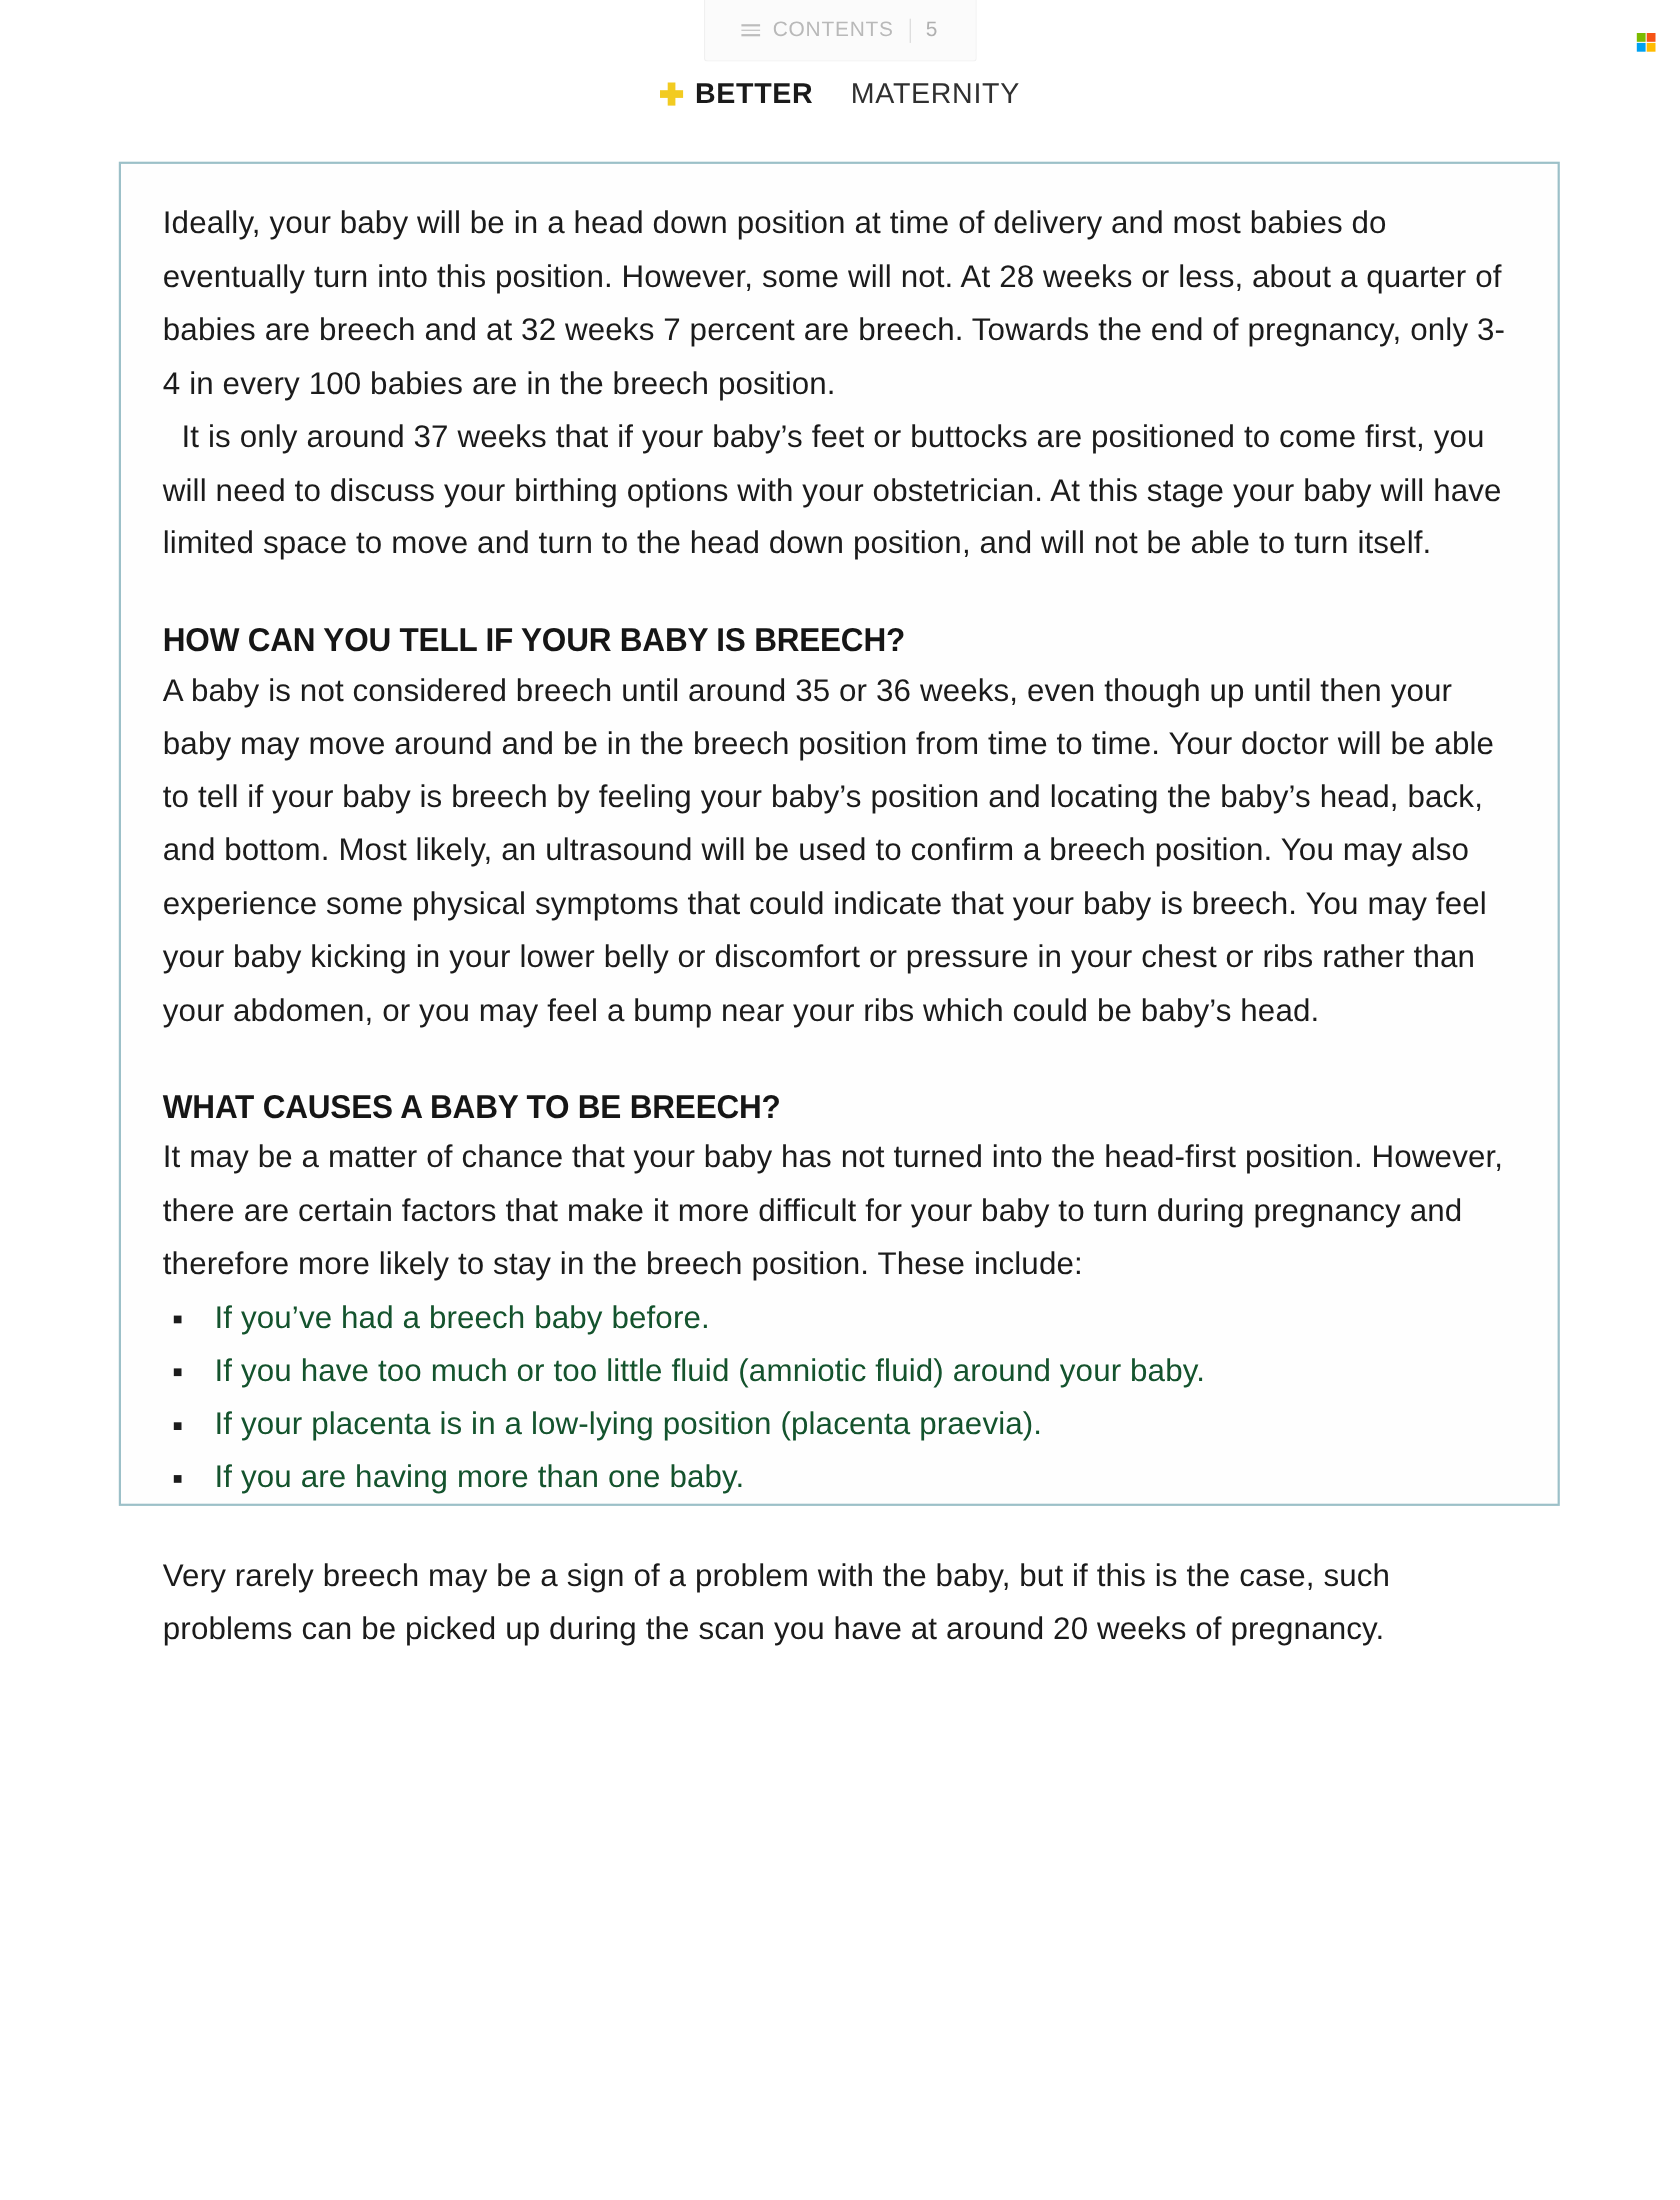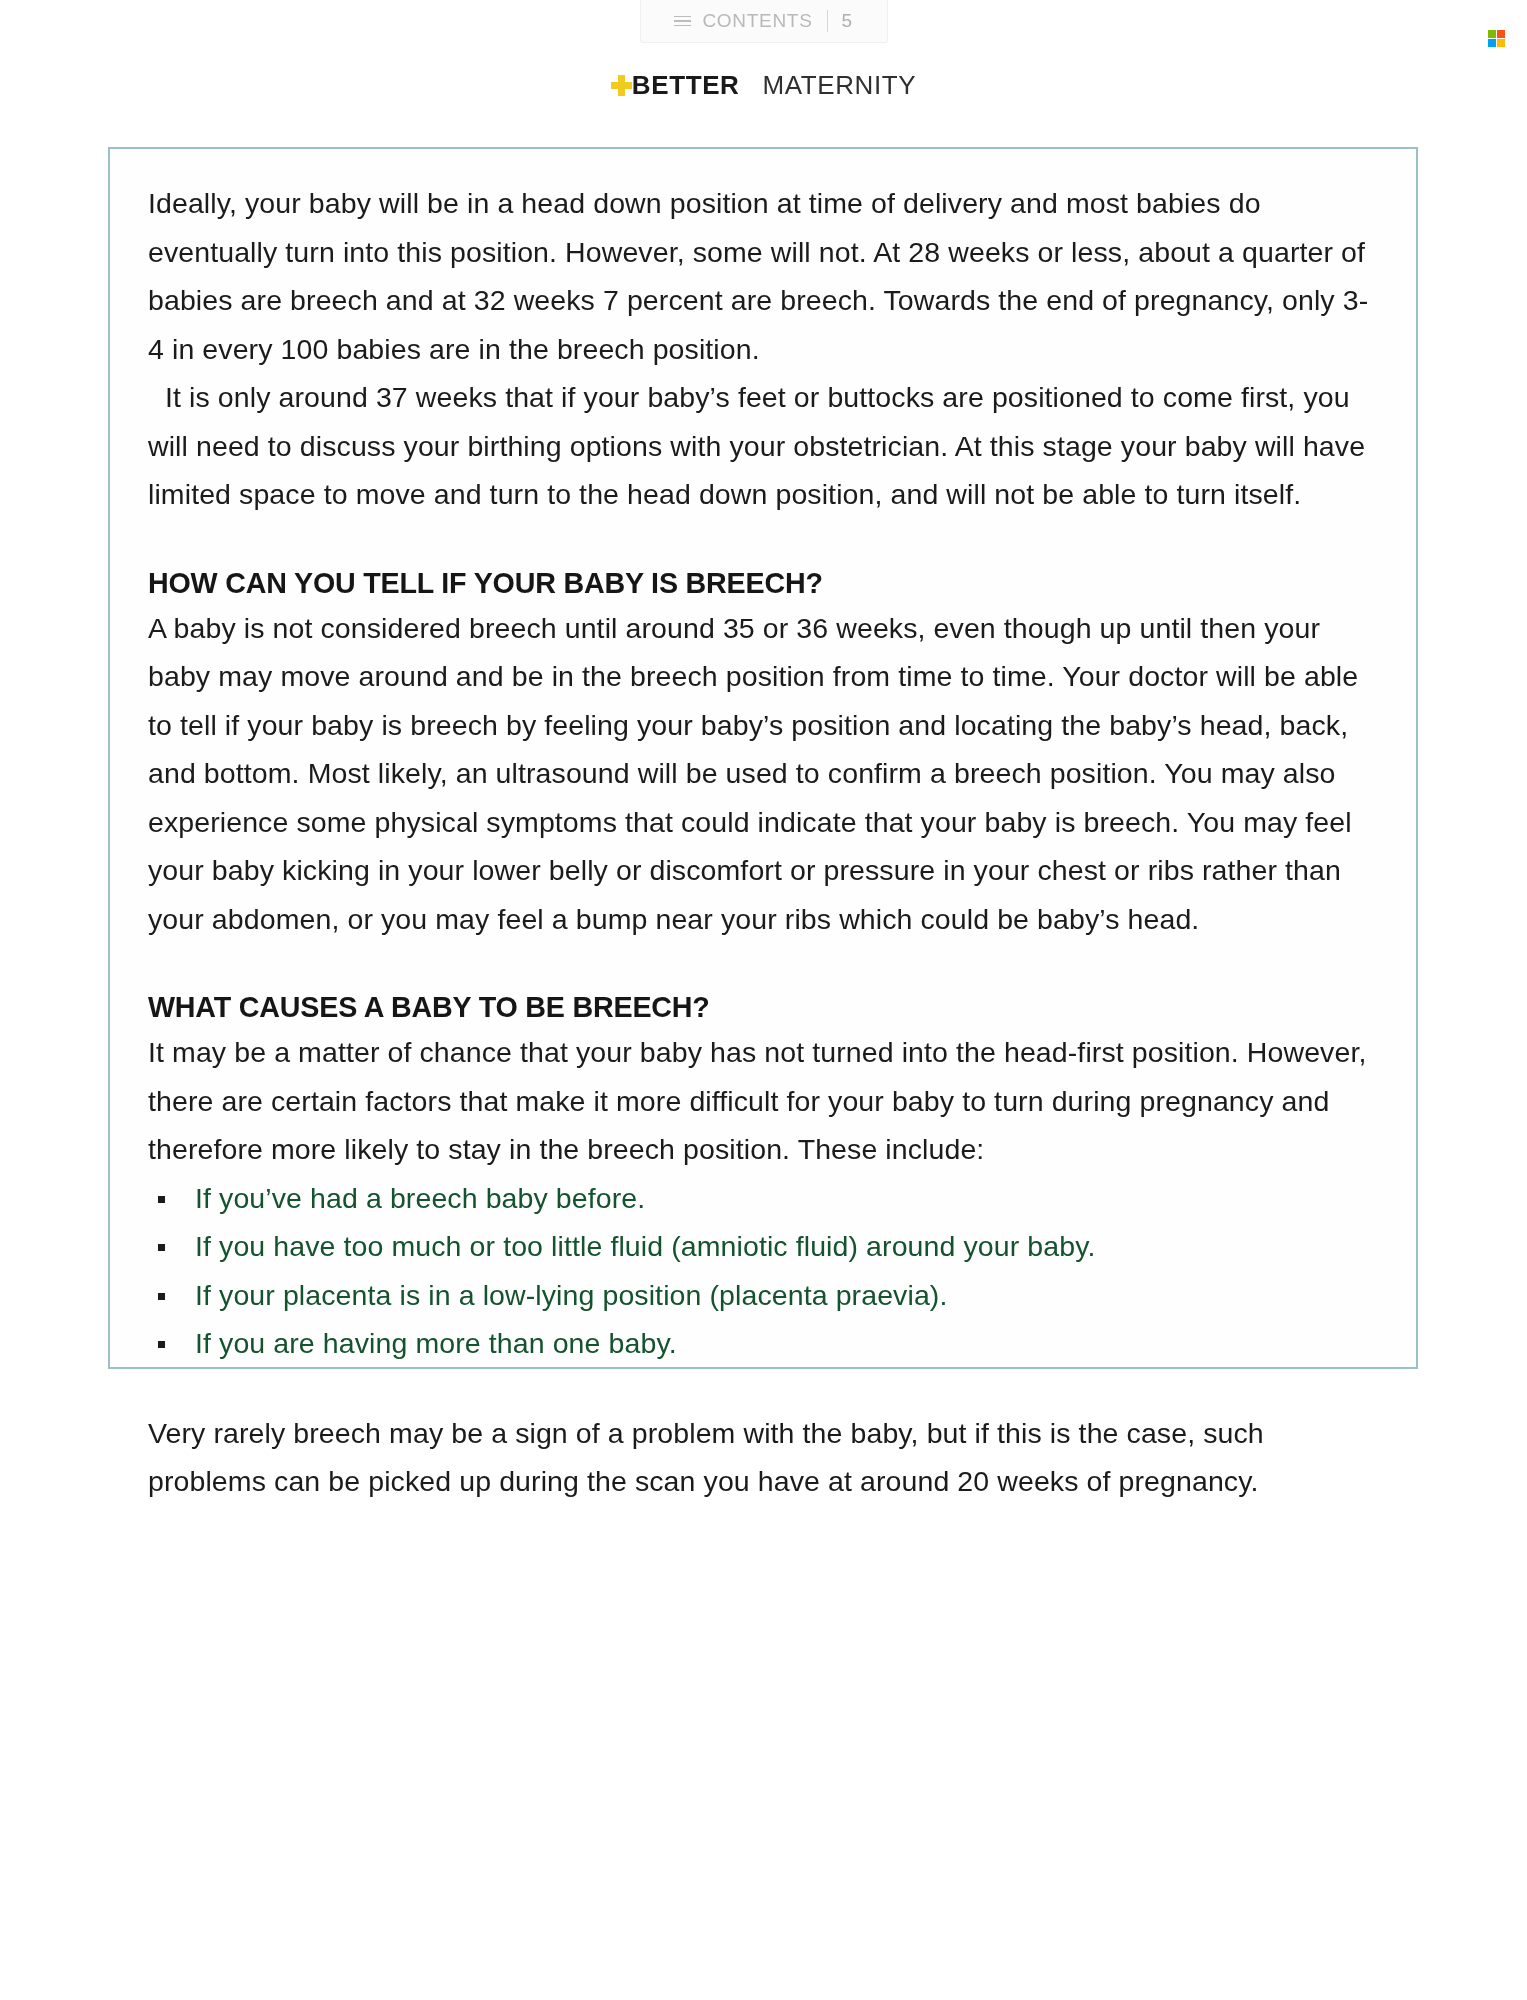--- a/index.html
+++ b/index.html
@@ -16,21 +16,21 @@
     overflow: hidden;
   }
 
   
   .contents-pill {
     position: absolute;
     top: 0;
     left: 50%;
     transform: translateX(-50%);
     width: 248px;
-    height: 43px;
+    height: 56px;
     background: #fbfbfb;
     border: 1px solid #f0f0f0;
     border-top: none;
     border-radius: 0 0 3px 3px;
     display: flex;
     align-items: center;
     justify-content: center;
     gap: 11px;
     box-sizing: border-box;
   }
@@ -86,20 +86,21 @@
 
   
   .brand {
     position: absolute;
     top: 70px;
     left: 0;
     width: 100%;
     display: flex;
     align-items: center;
     justify-content: center;
+    gap: 11px;
   }
   .brand-cross {
     position: relative;
     width: 21px;
     height: 21px;
     flex: 0 0 auto;
   }
   .brand-cross::before,
   .brand-cross::after {
     content: "";

